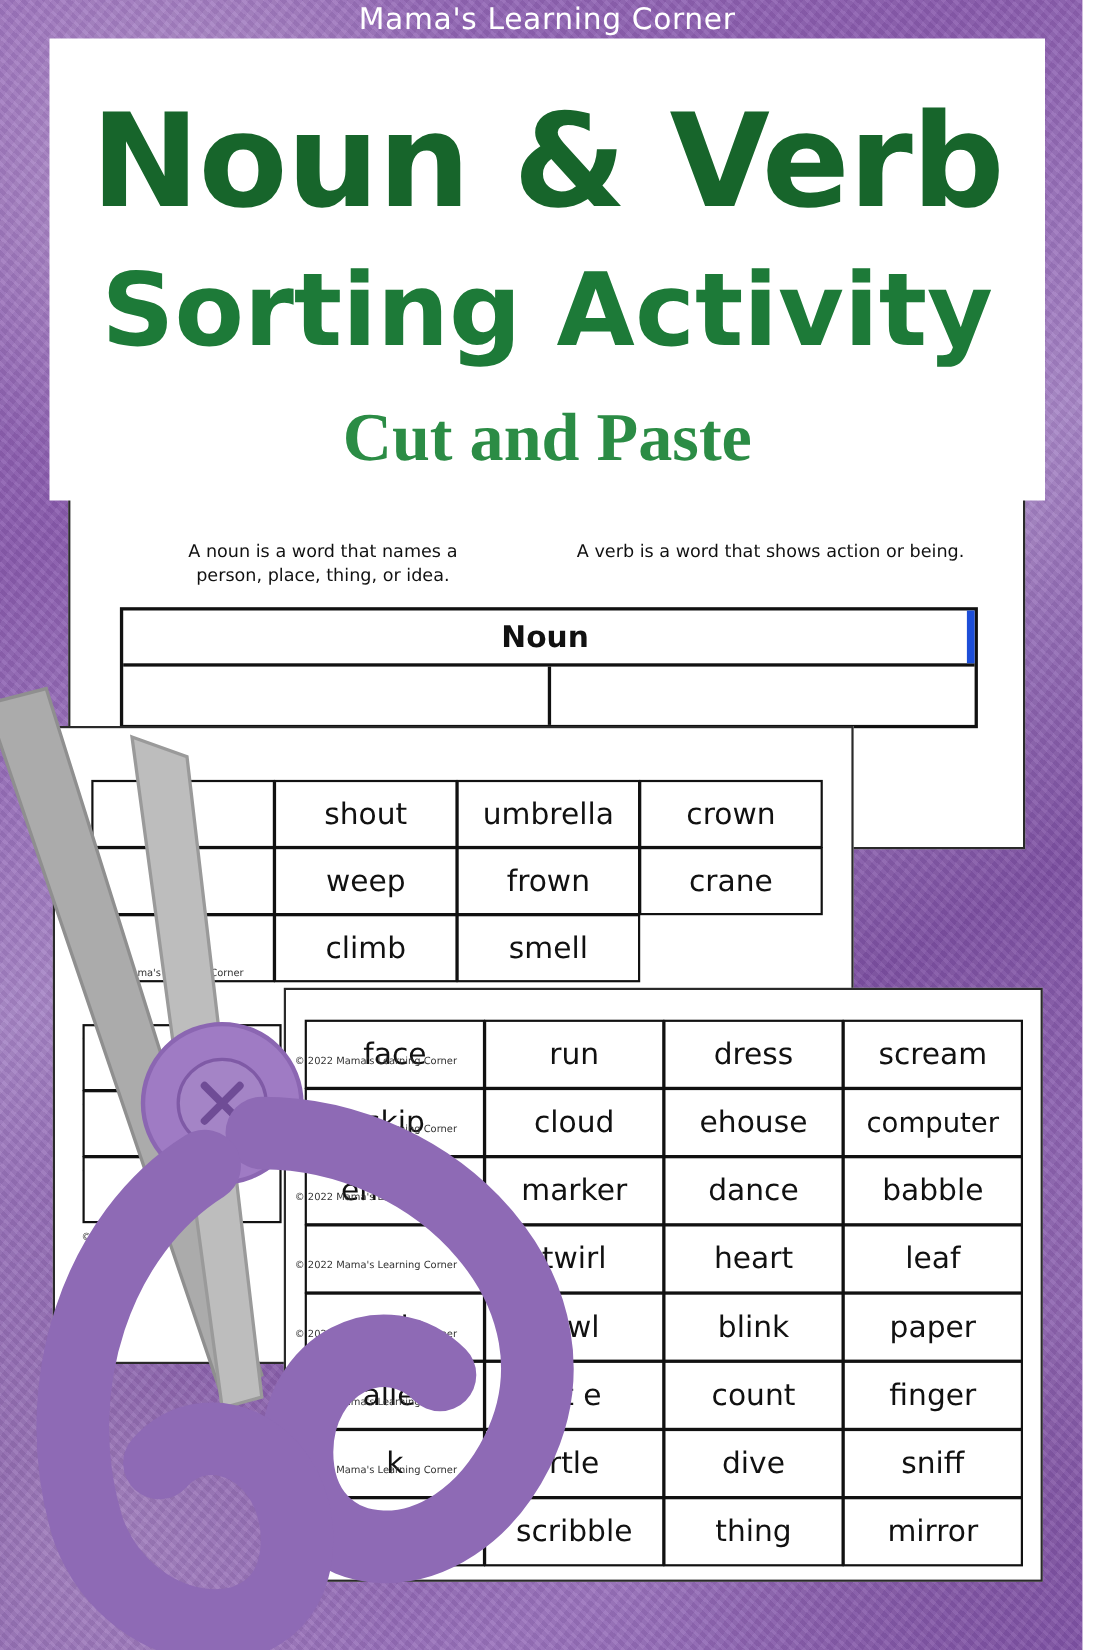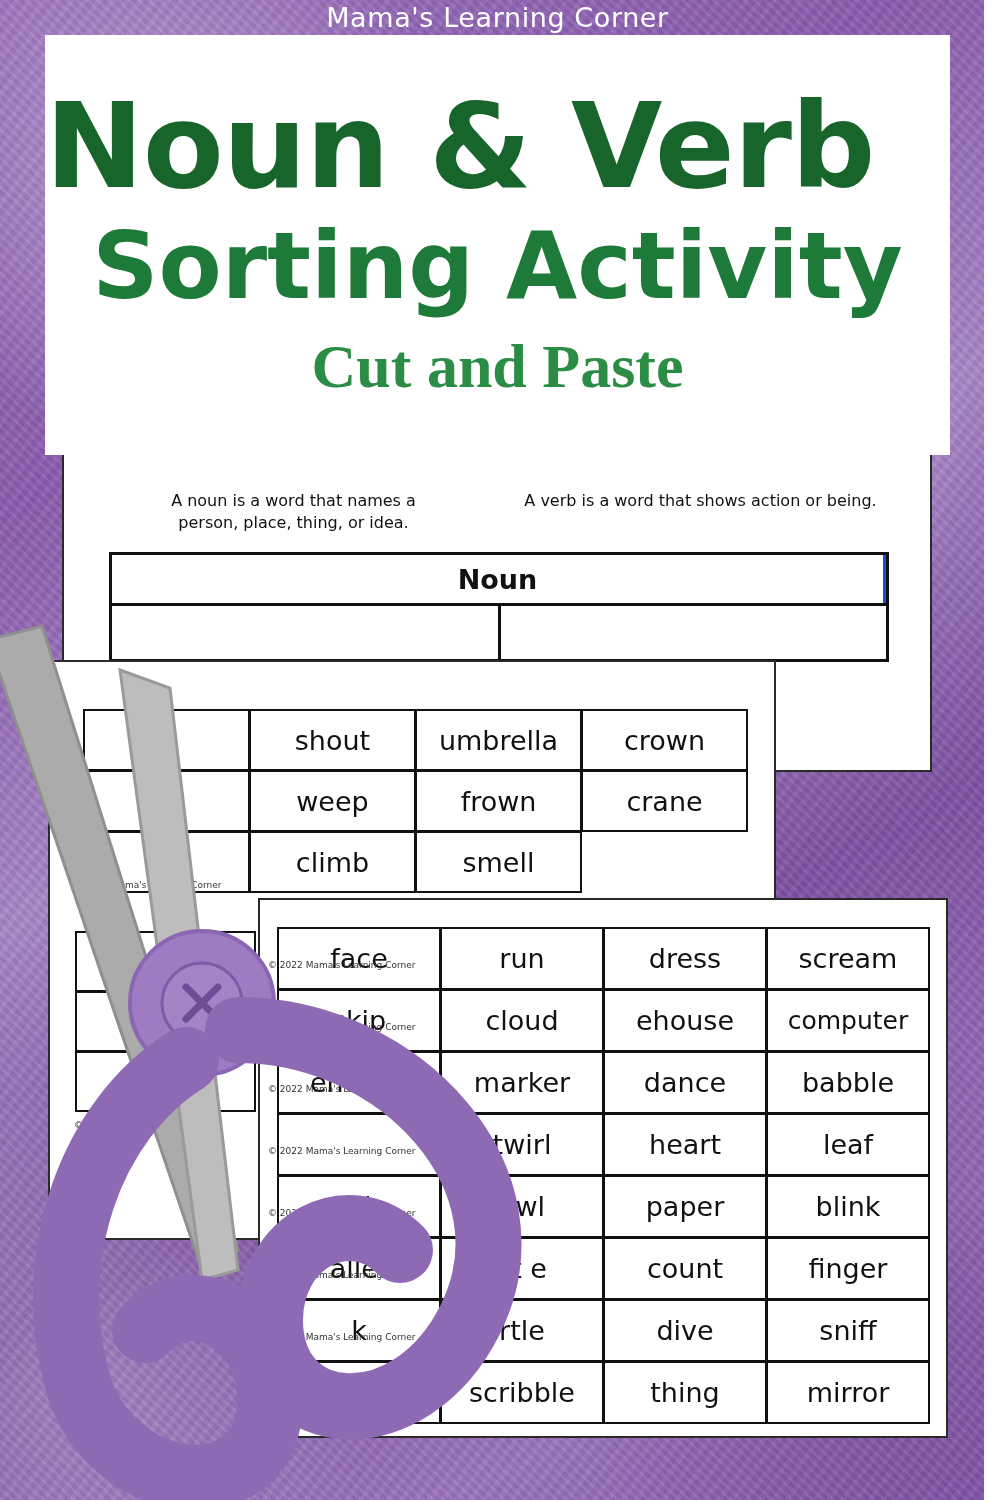--- a/index.html
+++ b/index.html
@@ -54,30 +54,30 @@
     width: 905px;
     text-align: center;
     color: #ffffff;
     font-family: "DejaVu Sans", sans-serif;
     font-size: 27px;
     letter-spacing: 0.6px;
   }
   .title-main {
     margin: 0;
     padding-top: 52px;
-    text-align: left;
+    text-align: center;
     color: #17652b;
     font-family: "DejaVu Sans", sans-serif;
     font-weight: bold;
     font-size: 118px;
     line-height: 1.0;
     letter-spacing: -1px;
   }
   .title-sub {
-    margin: 0;
+    margin: 16px;
     padding-top: 16px;
     text-align: center;
     color: #1d7a38;
     font-family: "DejaVu Sans", sans-serif;
     font-size: 92px;
     line-height: 1.0;
   }
   .title-sub2 {
     margin: 0;
     padding-top: 22px;
@@ -137,21 +137,21 @@
   .sort-head div {
     flex: 1;
     display: flex;
     align-items: center;
     justify-content: center;
     font-family: "DejaVu Sans", sans-serif;
     font-weight: bold;
     font-size: 27px;
     color: #111;
   }
-  .sort-head div:first-child { border-right: 3px solid #1d4ed8; }
+  .sort-head div:first-child { border-right: 7px solid #1d4ed8; }
   .sort-body { flex: 1; display: flex; }
   .sort-body div { flex: 1; }
   .sort-body div:first-child { border-right: 3px solid #111; }
 
   
   .sheet-mid {
     left: 48px;
     top: 660px;
     width: 728px;
     height: 580px;
@@ -305,22 +305,22 @@
       <div class="cell">dance</div>
       <div class="cell">babble</div>
 
       <div class="cell"></div>
       <div class="cell">twirl</div>
       <div class="cell">heart</div>
       <div class="cell">leaf</div>
 
       <div class="cell">ggle</div>
       <div class="cell">owl</div>
+      <div class="cell">blink</div>
       <div class="cell">paper</div>
-      <div class="cell">blink</div>
 
       <div class="cell">allet</div>
       <div class="cell">st e</div>
       <div class="cell">count</div>
       <div class="cell">finger</div>
 
       <div class="cell">k</div>
       <div class="cell">rtle</div>
       <div class="cell">dive</div>
       <div class="cell">sniff</div>

